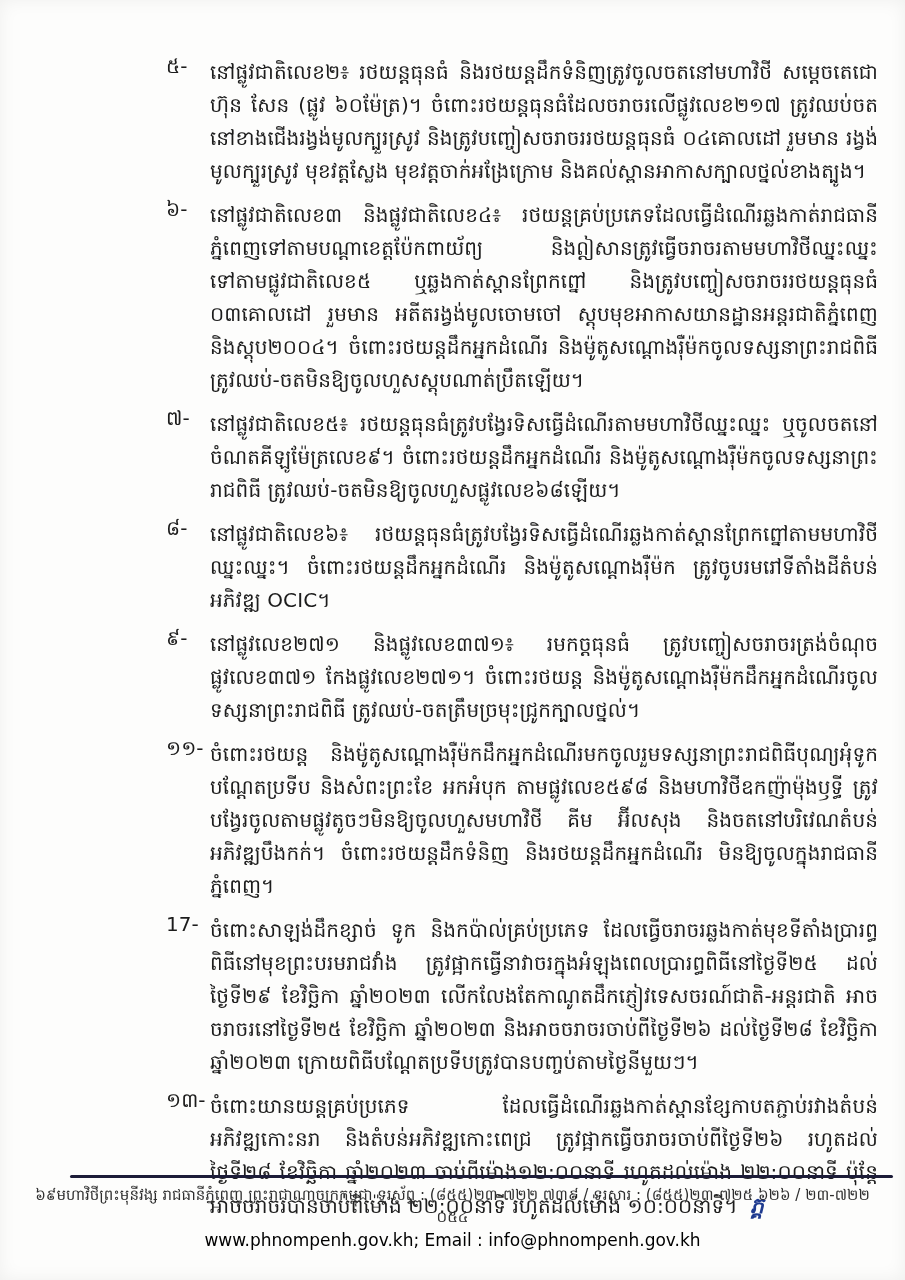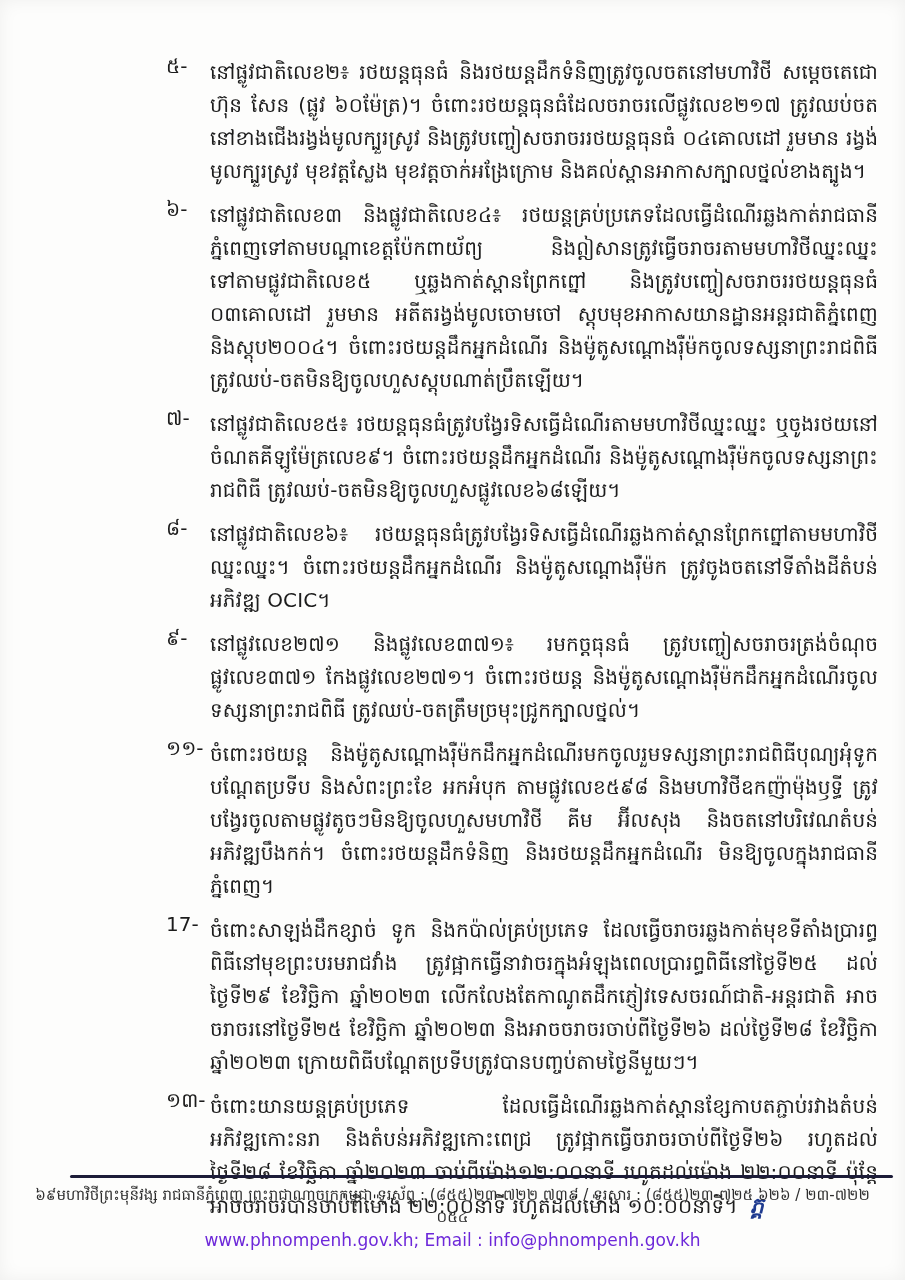--- a/index.html
+++ b/index.html
@@ -65,47 +65,47 @@
     text-align: center;
     font-size: 15px;
     line-height: 22px;
     color: #2e2e2e;
     padding: 0 20px;
   }
   .footer-line2 {
     text-align: center;
     font-size: 17px;
     line-height: 24px;
-    color: #6d28d9;
+    color: #000000;
   }
 </style>
 </head>
 <body>
 
 <div class="page">
   <div class="content">
 
     <div class="item">
       <span class="item-num">៥-</span>
       <div class="item-text">នៅផ្លូវជាតិលេខ២៖ រថយន្តធុនធំ និងរថយន្តដឹកទំនិញត្រូវចូលចតនៅមហាវិថី សម្តេចតេជោ ហ៊ុន សែន (ផ្លូវ ៦០ម៉ែត្រ)។ ចំពោះរថយន្តធុនធំដែលចរាចរលើផ្លូវលេខ២១៧ ត្រូវឈប់ចតនៅខាងជើងរង្វង់មូលក្បួរស្រូវ និងត្រូវបញ្ចៀសចរាចររថយន្តធុនធំ ០៤គោលដៅ រួមមាន រង្វង់មូលក្បួរស្រូវ មុខវត្តស្លែង មុខវត្តចាក់អង្រែក្រោម និងគល់ស្ពានអាកាសក្បាលថ្នល់ខាងត្បូង។</div>
     </div>
 
     <div class="item">
       <span class="item-num">៦-</span>
       <div class="item-text">នៅផ្លូវជាតិលេខ៣ និងផ្លូវជាតិលេខ៤៖ រថយន្តគ្រប់ប្រភេទដែលធ្វើដំណើរឆ្លងកាត់រាជធានីភ្នំពេញទៅតាមបណ្តាខេត្តប៉ែកពាយ័ព្យ និងឦសានត្រូវធ្វើចរាចរតាមមហាវិថីឈ្នះឈ្នះ ទៅតាមផ្លូវជាតិលេខ៥ ឬឆ្លងកាត់ស្ពានព្រែកព្នៅ និងត្រូវបញ្ចៀសចរាចររថយន្តធុនធំ ០៣គោលដៅ រួមមាន អតីតរង្វង់មូលចោមចៅ ស្តុបមុខអាកាសយានដ្ឋានអន្តរជាតិភ្នំពេញ និងស្តុប២០០៤។ ចំពោះរថយន្តដឹកអ្នកដំណើរ និងម៉ូតូសណ្តោងរ៉ឺម៉កចូលទស្សនាព្រះរាជពិធី ត្រូវឈប់-ចតមិនឱ្យចូលហួសស្តុបណាត់ប្រឹតឡើយ។</div>
     </div>
 
     <div class="item">
       <span class="item-num">៧-</span>
-      <div class="item-text">នៅផ្លូវជាតិលេខ៥៖ រថយន្តធុនធំត្រូវបង្វែរទិសធ្វើដំណើរតាមមហាវិថីឈ្នះឈ្នះ ឬចូងរថយនៅចំណតគីឡូម៉ែត្រលេខ៩។ ចំពោះរថយន្តដឹកអ្នកដំណើរ និងម៉ូតូសណ្តោងរ៉ឺម៉កចូលទស្សនាព្រះរាជពិធី ត្រូវឈប់-ចតមិនឱ្យចូលហួសផ្លូវលេខ៦៨ឡើយ។</div>
+      <div class="item-text">នៅផ្លូវជាតិលេខ៥៖ រថយន្តធុនធំត្រូវបង្វែរទិសធ្វើដំណើរតាមមហាវិថីឈ្នះឈ្នះ ឬចូលចតនៅចំណតគីឡូម៉ែត្រលេខ៩។ ចំពោះរថយន្តដឹកអ្នកដំណើរ និងម៉ូតូសណ្តោងរ៉ឺម៉កចូលទស្សនាព្រះរាជពិធី ត្រូវឈប់-ចតមិនឱ្យចូលហួសផ្លូវលេខ៦៨ឡើយ។</div>
     </div>
 
     <div class="item">
       <span class="item-num">៨-</span>
-      <div class="item-text">នៅផ្លូវជាតិលេខ៦៖ រថយន្តធុនធំត្រូវបង្វែរទិសធ្វើដំណើរឆ្លងកាត់ស្ពានព្រែកព្នៅតាមមហាវិថីឈ្នះឈ្នះ។ ចំពោះរថយន្តដឹកអ្នកដំណើរ និងម៉ូតូសណ្តោងរ៉ឺម៉ក ត្រូវចូងចតនៅទីតាំងដីតំបន់អភិវឌ្ឍ OCIC។</div>
+      <div class="item-text">នៅផ្លូវជាតិលេខ៦៖ រថយន្តធុនធំត្រូវបង្វែរទិសធ្វើដំណើរឆ្លងកាត់ស្ពានព្រែកព្នៅតាមមហាវិថីឈ្នះឈ្នះ។ ចំពោះរថយន្តដឹកអ្នកដំណើរ និងម៉ូតូសណ្តោងរ៉ឺម៉ក ត្រូវចូបរមរៅទីតាំងដីតំបន់អភិវឌ្ឍ OCIC។</div>
     </div>
 
     <div class="item">
       <span class="item-num">៩-</span>
       <div class="item-text">នៅផ្លូវលេខ២៧១ និងផ្លូវលេខ៣៧១៖ រមកច្តធុនធំ ត្រូវបញ្ចៀសចរាចរត្រង់ចំណុចផ្លូវលេខ៣៧១ កែងផ្លូវលេខ២៧១។ ចំពោះរថយន្ត និងម៉ូតូសណ្តោងរ៉ឺម៉កដឹកអ្នកដំណើរចូលទស្សនាព្រះរាជពិធី ត្រូវឈប់-ចតត្រឹមច្រមុះជ្រូកក្បាលថ្នល់។</div>
     </div>
 
 
     <div class="item">
       <span class="item-num">១១-</span>

